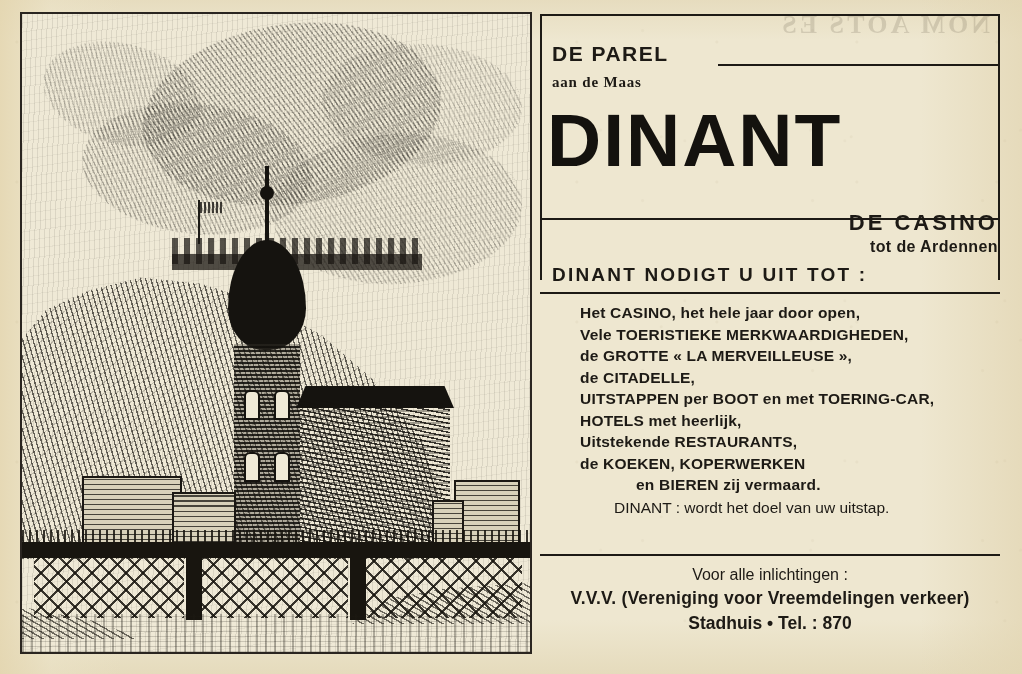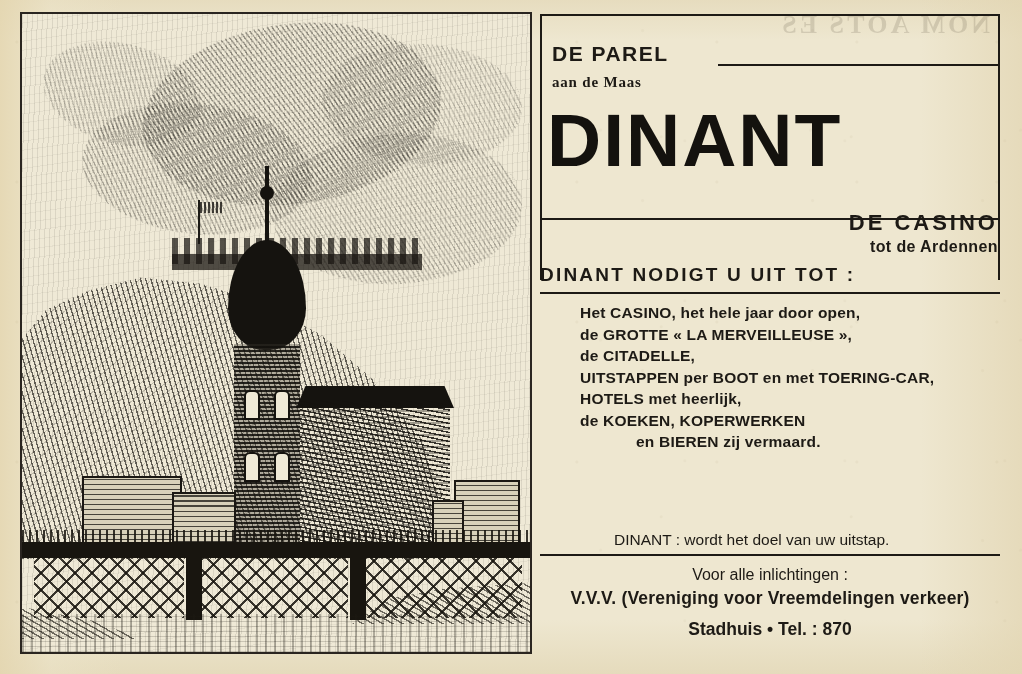--- a/index.html
+++ b/index.html
@@ -341,21 +341,21 @@
     right: 2px;
     top: 224px;
     text-align: right;
     font-family: "Liberation Sans", sans-serif;
     font-weight: bold;
     font-size: 16px;
     letter-spacing: 0.4px;
   }
   .nodigt {
     position: absolute;
-    left: 0;
+    left: 12px;
     top: 250px;
     font-family: "Liberation Sans", sans-serif;
     font-weight: bold;
     font-size: 19px;
     letter-spacing: 2.2px;
   }
   .rule-1 {
     position: absolute;
     left: 0;
     right: 0;
@@ -379,40 +379,40 @@
   .slogans {
     position: absolute;
     left: 0;
     top: 482px;
     width: 460px;
     font-family: "Liberation Sans", sans-serif;
     font-size: 15.5px;
     line-height: 23px;
   }
   .slogans .s1 { text-align: left; }
-  .slogans .s2 { text-align: left; padding-left: 74px; margin-top: 32px; }
+  .slogans .s2 { text-align: left; padding-left: 74px; }
   .rule-2 {
     position: absolute;
     left: 0;
     right: 0;
     top: 540px;
     height: 2px;
     background: #1d1a15;
   }
   .footer {
     position: absolute;
     left: 0;
     top: 552px;
     width: 460px;
     text-align: center;
     font-family: "Liberation Sans", sans-serif;
   }
   .footer .f1 { font-size: 16px; margin-bottom: 4px; }
   .footer .f2 { font-size: 17.5px; font-weight: bold; letter-spacing: 0.2px; }
-  .footer .f3 { font-size: 17.5px; font-weight: bold; margin-top: 10px; }
+  .footer .f3 { font-size: 17.5px; font-weight: bold; margin-top: 4px; }
 </style>
 </head>
 <body>
 
 <div class="page">
 
   <div class="grain"></div>
   <div class="bleed">NOM AOTS ES</div>
 
   <div class="illus-wrap">
@@ -471,24 +471,26 @@
 
     <div class="poort-line"></div>
     <div class="de-poort">DE CASINO</div>
     <div class="tot-ardennen">tot de Ardennen</div>
 
     <div class="nodigt">DINANT NODIGT U UIT TOT :</div>
     <div class="rule-1"></div>
 
     <div class="invites">
       <div>Het CASINO, het hele jaar door open,</div>
+      <div>Vele TOERISTIEKE MERKWAARDIGHEDEN,</div>
       <div>de GROTTE « LA MERVEILLEUSE »,</div>
       <div>de CITADELLE,</div>
       <div>UITSTAPPEN per BOOT en met TOERING-CAR,</div>
       <div>HOTELS met heerlijk,</div>
+      <div>Uitstekende RESTAURANTS,</div>
       <div>de KOEKEN, KOPERWERKEN</div>
       <div class="ind1">en BIEREN zij vermaard.</div>
     </div>
 
     <div class="slogans">
       <div class="s2">DINANT : wordt het doel van uw uitstap.</div>
     </div>
 
     <div class="rule-2"></div>
 

